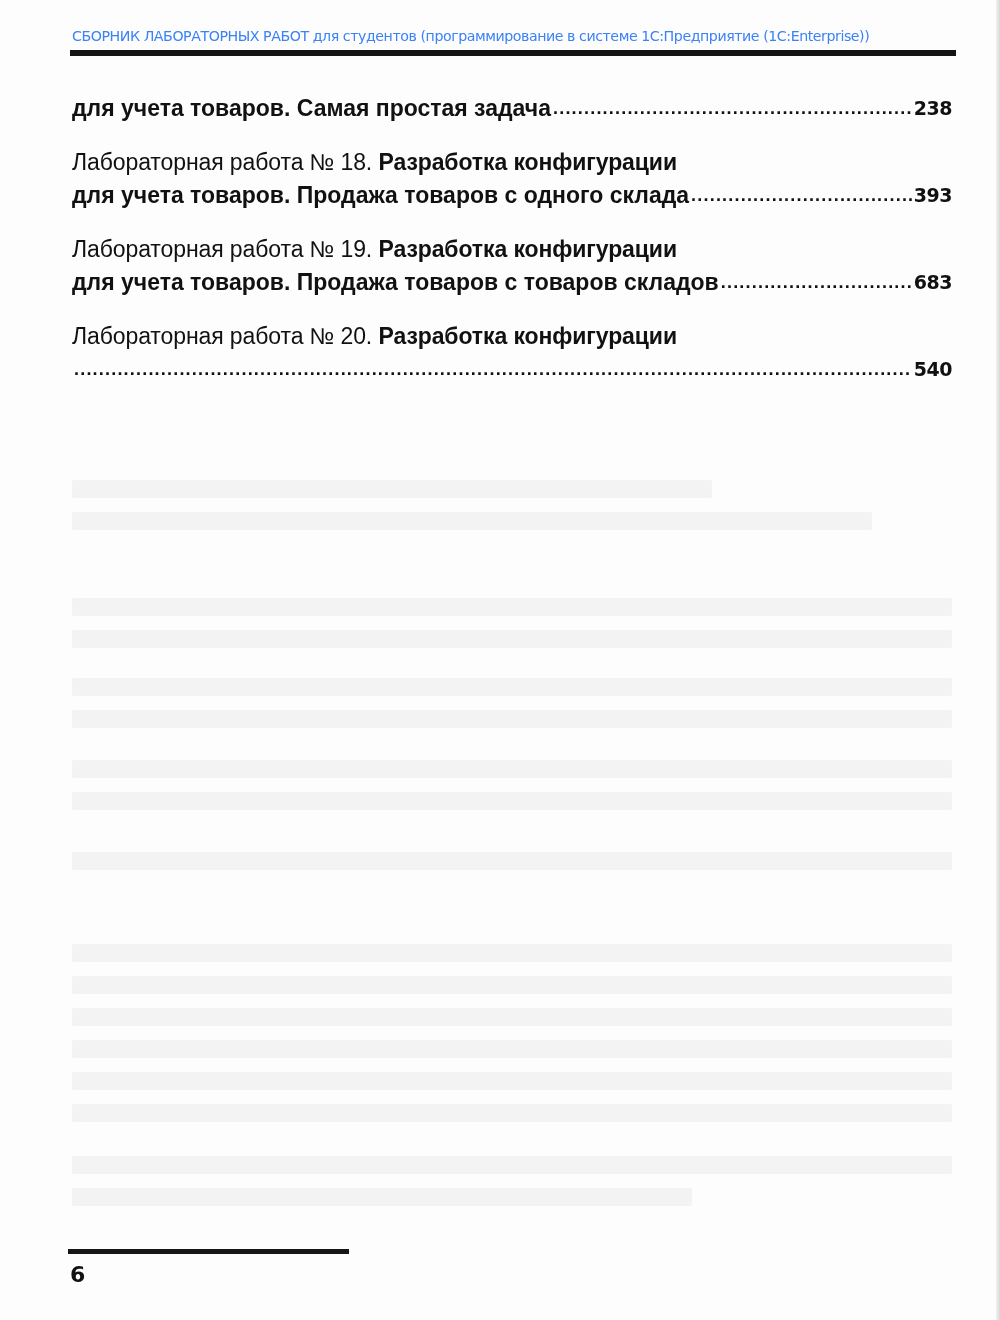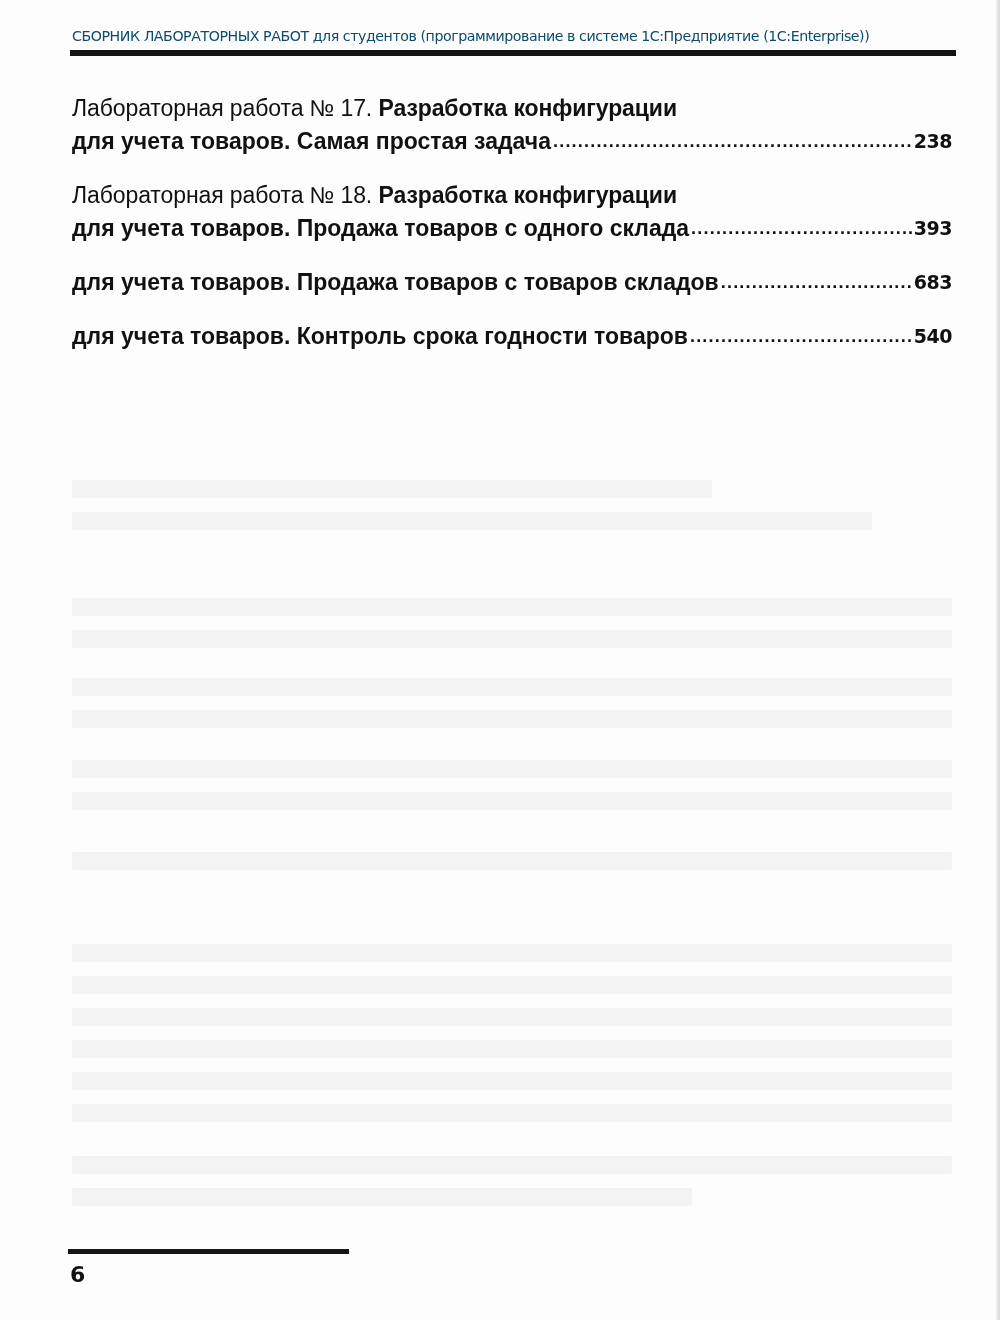--- a/index.html
+++ b/index.html
@@ -24,21 +24,21 @@
       background: linear-gradient(to right, #f2f2f2, #d8d8d8);
     }
     .running-header {
       position: absolute;
       left: 72px;
       top: 28px;
       width: 884px;
       font-family: "DejaVu Sans", sans-serif;
       font-size: 14.2px;
       letter-spacing: -0.45px;
-      color: #0c4a6e;
+      color: #3b82f6;
       white-space: nowrap;
     }
     .header-rule {
       position: absolute;
       left: 70px;
       top: 50px;
       width: 886px;
       height: 6px;
       background: #141414;
     }
@@ -120,54 +120,57 @@
 </head>
 <body>
 
 <div class="page-edge"></div>
 
 <div class="running-header">СБОРНИК ЛАБОРАТОРНЫХ РАБОТ для студентов (программирование в системе 1С:Предприятие (1С:Enterprise))</div>
 <div class="header-rule"></div>
 
 <div class="toc">
   <div class="toc-entry">
-    <div class="toc-line">
-      <span class="normal">Лабораторная работа № 17.</span>
-      <span class="bold">Разработка конфигурации</span>
-    </div>
     <div class="toc-line2">
       <span class="title-tail">для учета товаров. Самая простая задача</span>
       <span class="leader"></span>
       <span class="page-num">238</span>
     </div>
   </div>
 
   <div class="toc-entry">
     <div class="toc-line">
       <span class="normal">Лабораторная работа № 18.</span>
       <span class="bold">Разработка конфигурации</span>
     </div>
     <div class="toc-line2">
       <span class="title-tail">для учета товаров. Продажа товаров с одного склада</span>
       <span class="leader"></span>
       <span class="page-num">393</span>
     </div>
   </div>
 
   <div class="toc-entry">
+    <div class="toc-line">
+      <span class="normal">Лабораторная работа № 19.</span>
+      <span class="bold">Разработка конфигурации</span>
+    </div>
     <div class="toc-line2">
       <span class="title-tail">для учета товаров. Продажа товаров с товаров складов</span>
       <span class="leader"></span>
       <span class="page-num">683</span>
     </div>
   </div>
 
   <div class="toc-entry">
+    <div class="toc-line">
+      <span class="normal">Лабораторная работа № 20.</span>
+      <span class="bold">Разработка конфигурации</span>
+    </div>
     <div class="toc-line2">
-      <span class="title-tail">для учета товаров. Контроль срока годности товаров</span>
       <span class="leader"></span>
       <span class="page-num">540</span>
     </div>
   </div>
 </div>
 
 <div class="ghost" style="left:72px; top:480px; width:640px; height:18px;"></div>
 <div class="ghost" style="left:72px; top:512px; width:800px; height:18px;"></div>
 <div class="ghost" style="left:72px; top:598px; width:880px; height:18px;"></div>
 <div class="ghost" style="left:72px; top:630px; width:880px; height:18px;"></div>

